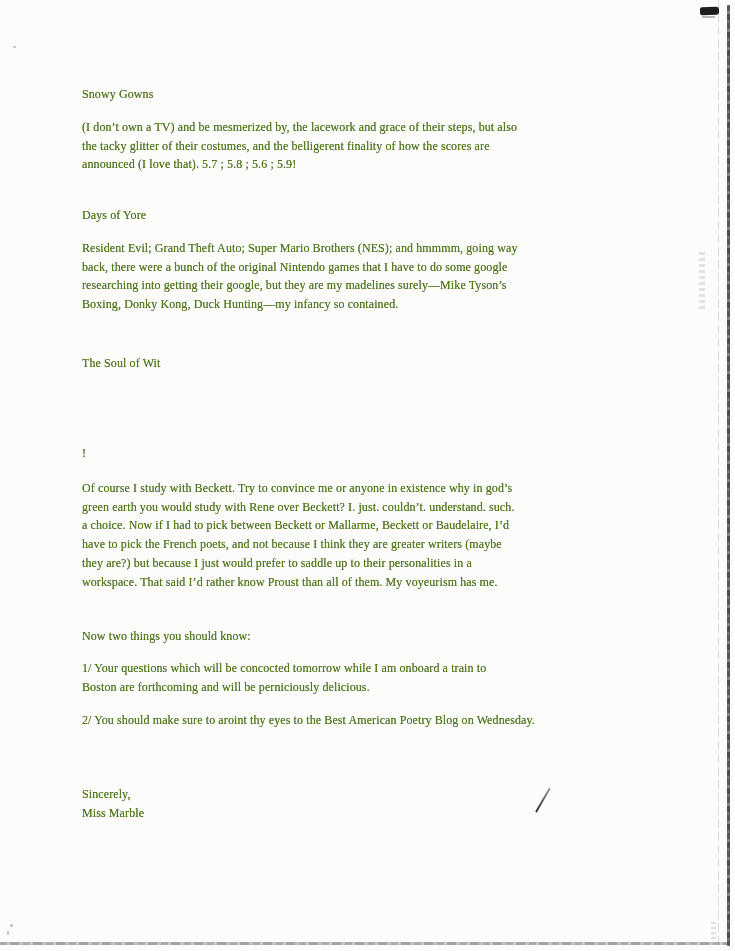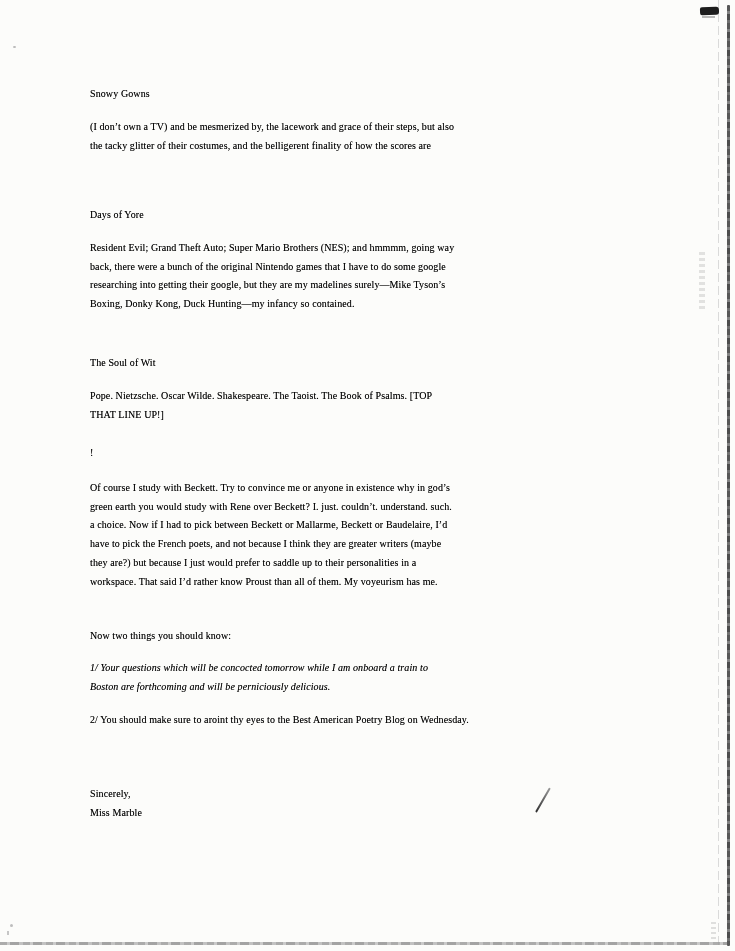--- a/index.html
+++ b/index.html
@@ -8,40 +8,39 @@
     width:735px; height:951px;
     margin:0 auto;
     background:#fcfcfa;
     overflow:hidden;
     font-family:"Liberation Serif","DejaVu Serif",serif;
   }
   .blk {
     position:absolute;
     left:82px;
     white-space:nowrap;
-    font-size:10px;
+    font-size:12px;
     line-height:18.7px;
-    color:#000000;
+    color:#4d7c0f;
     letter-spacing:0.1px;
     text-shadow:0 0 0.5px rgba(40,40,40,0.55);
-    margin-left:8px;
   }
   .blk .line { white-space:nowrap; }
 
   
   .blk0  { top:85px;  }
   .blk1  { top:118px; }
   .blk2  { top:206px; }
   .blk3  { top:239px; }
   .blk4  { top:354px; }
   .blk5  { top:387px; }
   .blk6  { top:444px; }
   .blk7  { top:479px; }
   .blk8  { top:627px; }
-  .blk9  { top:659px;font-style:italic; }
+  .blk9  { top:659px; }
   .blk10 { top:711px; }
   .blk11 { top:785px; }
 
   
   .artifact { position:absolute; pointer-events:none; }
 
   .right-edge-dark {
     left:727px; top:5px; width:3px; height:941px;
     background:repeating-linear-gradient(to bottom,
       #3b3b3b 0 6px, #6d6d6d 6px 9px, #2e2e2e 9px 15px, #585858 15px 18px);
@@ -105,41 +104,38 @@
 
 <div class="page">
 
   <div class="blk blk0">
     <div class="line">Snowy Gowns</div>
   </div>
 
   <div class="blk blk1">
     <div class="line">(I don’t own a TV) and be mesmerized by, the lacework and grace of their steps, but also</div>
     <div class="line">the tacky glitter of their costumes, and the belligerent finality of how the scores are</div>
+    <div class="line">announced (I love that). 5.7 ; 5.8 ; 5.6 ; 5.9!</div>
   </div>
 
   <div class="blk blk2">
     <div class="line">Days of Yore</div>
   </div>
 
   <div class="blk blk3">
     <div class="line">Resident Evil; Grand Theft Auto; Super Mario Brothers (NES); and hmmmm, going way</div>
     <div class="line">back, there were a bunch of the original Nintendo games that I have to do some google</div>
     <div class="line">researching into getting their google, but they are my madelines surely—Mike Tyson’s</div>
     <div class="line">Boxing, Donky Kong, Duck Hunting—my infancy so contained.</div>
   </div>
 
   <div class="blk blk4">
     <div class="line">The Soul of Wit</div>
   </div>
 
-  <div class="blk blk5">
-    <div class="line">Pope. Nietzsche. Oscar Wilde. Shakespeare. The Taoist. The Book of Psalms. [TOP</div>
-    <div class="line">THAT LINE UP!]</div>
-  </div>
 
   <div class="blk blk6">
     <div class="line">!</div>
   </div>
 
   <div class="blk blk7">
     <div class="line">Of course I study with Beckett. Try to convince me or anyone in existence why in god’s</div>
     <div class="line">green earth you would study with Rene over Beckett? I. just. couldn’t. understand. such.</div>
     <div class="line">a choice. Now if I had to pick between Beckett or Mallarme, Beckett or Baudelaire, I’d</div>
     <div class="line">have to pick the French poets, and not because I think they are greater writers (maybe</div>

